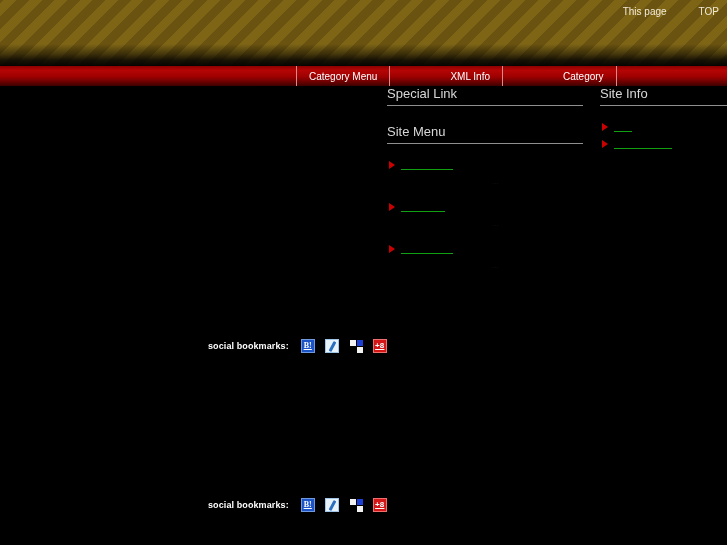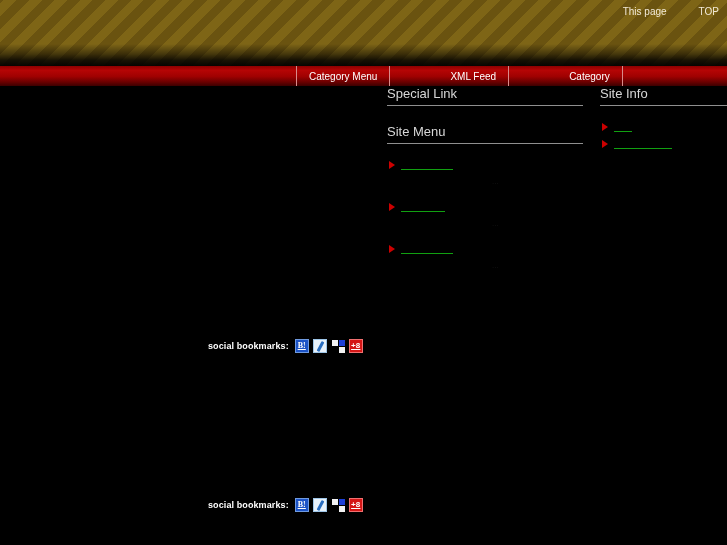--- a/index.html
+++ b/index.html
@@ -166,21 +166,21 @@
   }
   .gl-a { width: 34px; }
   .gl-b { width: 26px; }
   .gl-c { width: 22px; }
 
   
   .social-row {
     position: absolute;
     display: flex;
     align-items: center;
-    gap: 4px;
+    gap: 10px;
     font-size: 9px;
     font-weight: bold;
     color: #ffffff;
     letter-spacing: 0.1px;
   }
   .social-label { margin-right: 2px; white-space: nowrap; }
   .sb-icon {
     width: 14px;
     height: 14px;
     display: block;
@@ -311,21 +311,21 @@
 <div id="header-banner">
   <div id="header-links">
     <a href="#">This page</a>
     <a href="#">TOP</a>
   </div>
 </div>
 
 <div id="nav-bar">
   <div class="nav-spacer"></div>
   <a class="nav-item" href="#">Category Menu</a>
-  <a class="nav-item" href="#">XML Feed</a>
+  <a class="nav-item" href="#">XML Info</a>
   <a class="nav-item" href="#">Category</a>
 </div>
 
 <div id="content">
 
 
   <div class="social-row" style="left:208px; top:253px;">
     <span class="social-label">social bookmarks:</span>
     <a href="#" class="sb-icon sb-hatena">B!</a>
     <a href="#" class="sb-icon sb-clip"></a>

